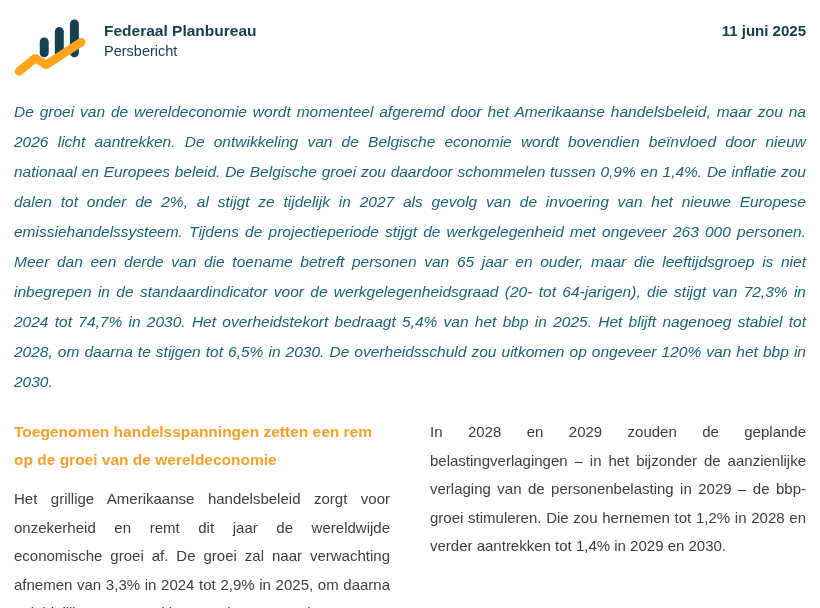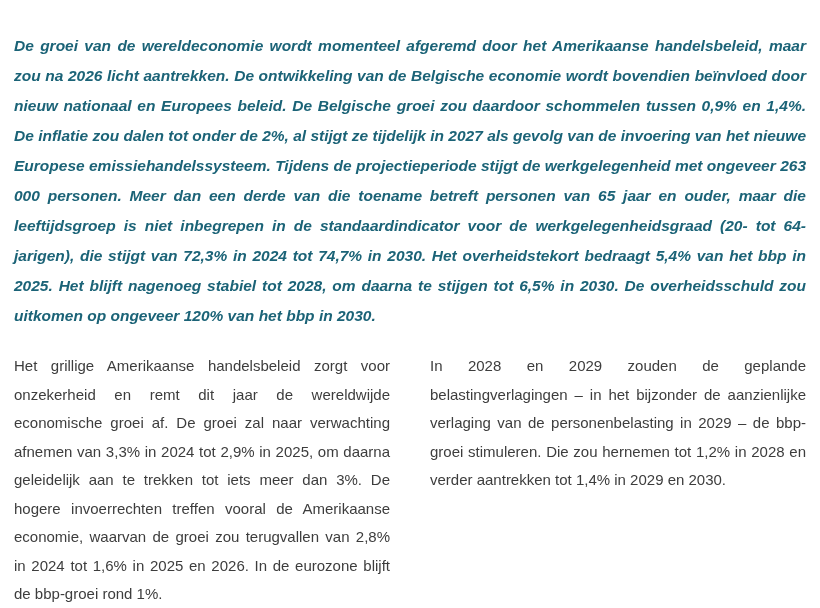--- a/index.html
+++ b/index.html
@@ -43,21 +43,21 @@
     font-weight: 400;
     letter-spacing: -0.2px;
     line-height: 30px;
     color: var(--teal, #1B6377);
   }
 
   
   p.intro {
     margin-top: 19px;
     font-size: 15.5px;
-    font-weight: 700;
+    font-weight: 400;
     font-style: italic;
     line-height: 30px;
     color: var(--teal, #1B6377);
     text-align: justify;
   }
 
   
   .columns { display: flex; gap: 40px; margin-top: 21px; }
   .col { flex: 1 1 0; min-width: 0; }
   h2.section-heading {
@@ -73,26 +73,40 @@
     color: var(--body-text, #3D3D3D);
     text-align: justify;
     margin: 0 0 13px 0;
   }
 </style>
 </head>
 <body>
 
 <div class="page">
 
+  <header class="header">
+    <svg class="logo" viewBox="0 0 80 70" xmlns="http://www.w3.org/2000/svg" aria-hidden="true">
+      <rect x="27" y="27" width="9.5" height="21" rx="4.75" fill="var(--teal-dark, #15404F)"></rect>
+      <rect x="43" y="16" width="9.5" height="32" rx="4.75" fill="var(--teal-dark, #15404F)"></rect>
+      <rect x="59" y="8" width="9.5" height="40" rx="4.75" fill="var(--teal-dark, #15404F)"></rect>
+      <path d="M5 63 L22 49 L34 56 L71 32" fill="none" stroke="var(--orange-logo, #FFA41B)" stroke-width="9" stroke-linecap="round" stroke-linejoin="round"></path>
+    </svg>
+    <div class="brand">
+      <div class="brand-name">Federaal Planbureau</div>
+      <div class="brand-sub">Persbericht</div>
+    </div>
+    <div class="date">11 juni 2025</div>
+  </header>
 
 
   <p class="intro">De groei van de wereldeconomie wordt momenteel afgeremd door het Amerikaanse handelsbeleid, maar zou na 2026 licht aantrekken. De ontwikkeling van de Belgische economie wordt bovendien beïnvloed door nieuw nationaal en Europees beleid. De Belgische groei zou daardoor schommelen tussen 0,9% en 1,4%. De inflatie zou dalen tot onder de 2%, al stijgt ze tijdelijk in 2027 als gevolg van de invoering van het nieuwe Europese emissiehandelssysteem. Tijdens de projectieperiode stijgt de werkgelegenheid met ongeveer 263 000 personen. Meer dan een derde van die toename betreft personen van 65 jaar en ouder, maar die leeftijdsgroep is niet inbegrepen in de standaardindicator voor de werkgelegenheidsgraad (20- tot 64-jarigen), die stijgt van 72,3% in 2024 tot 74,7% in 2030. Het overheidstekort bedraagt 5,4% van het bbp in 2025. Het blijft nagenoeg stabiel tot 2028, om daarna te stijgen tot 6,5% in 2030. De overheidsschuld zou uitkomen op ongeveer 120% van het bbp in 2030.</p>
 
   <div class="columns">
     <div class="col">
+      <h2 class="section-heading">Toegenomen handelsspanningen zetten een rem op de groei van de wereldeconomie</h2>
       <p class="body">Het grillige Amerikaanse handelsbeleid zorgt voor onzekerheid en remt dit jaar de wereldwijde economische groei af. De groei zal naar verwachting afnemen van 3,3% in 2024 tot 2,9% in 2025, om daarna geleidelijk aan te trekken tot iets meer dan 3%. De hogere invoerrechten treffen vooral de Amerikaanse economie, waarvan de groei zou terugvallen van 2,8% in 2024 tot 1,6% in 2025 en 2026. In de eurozone blijft de bbp-groei rond 1%.</p>
     </div>
     <div class="col">
       <p class="body">In 2028 en 2029 zouden de geplande belastingverlagingen – in het bijzonder de aanzienlijke verlaging van de personenbelasting in 2029 – de bbp-groei stimuleren. Die zou hernemen tot 1,2% in 2028 en verder aantrekken tot 1,4% in 2029 en 2030.</p>
 
     </div>
   </div>
 
 </div>
 

